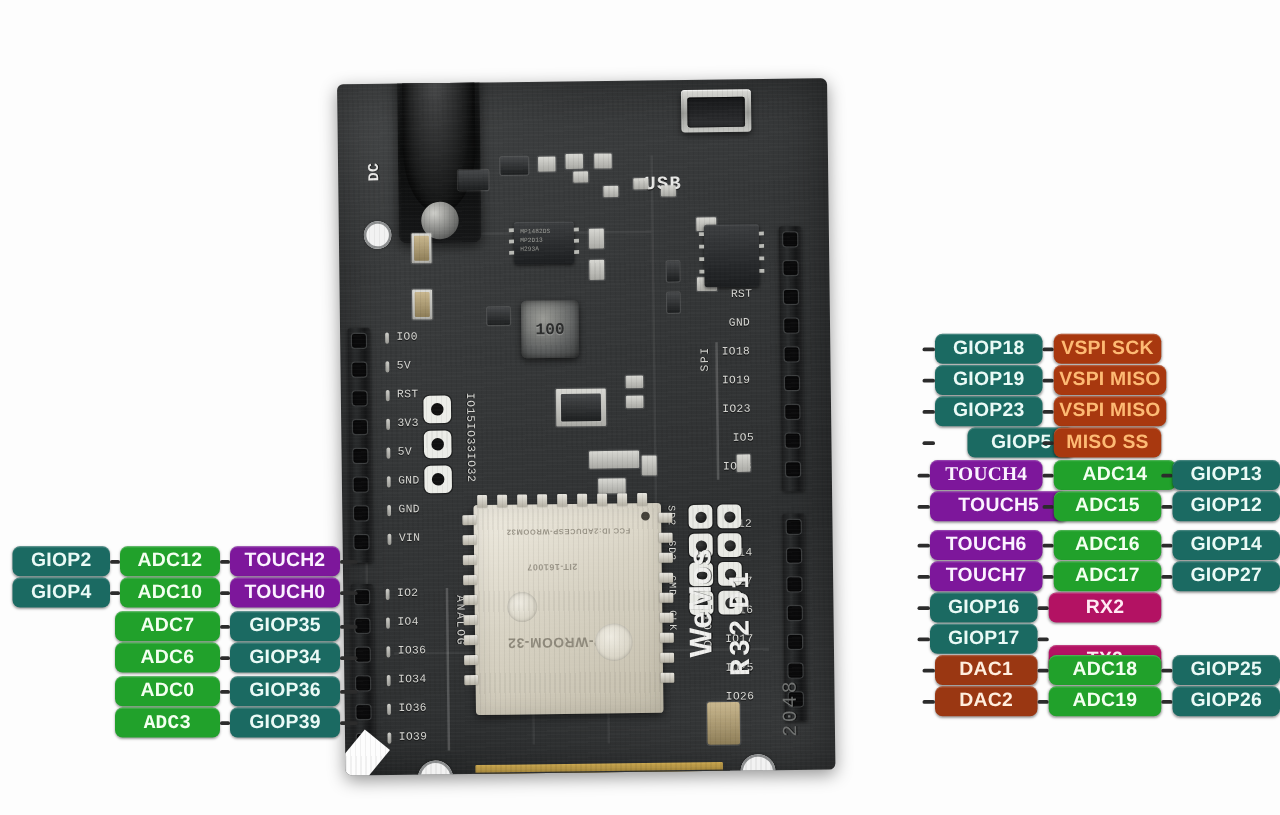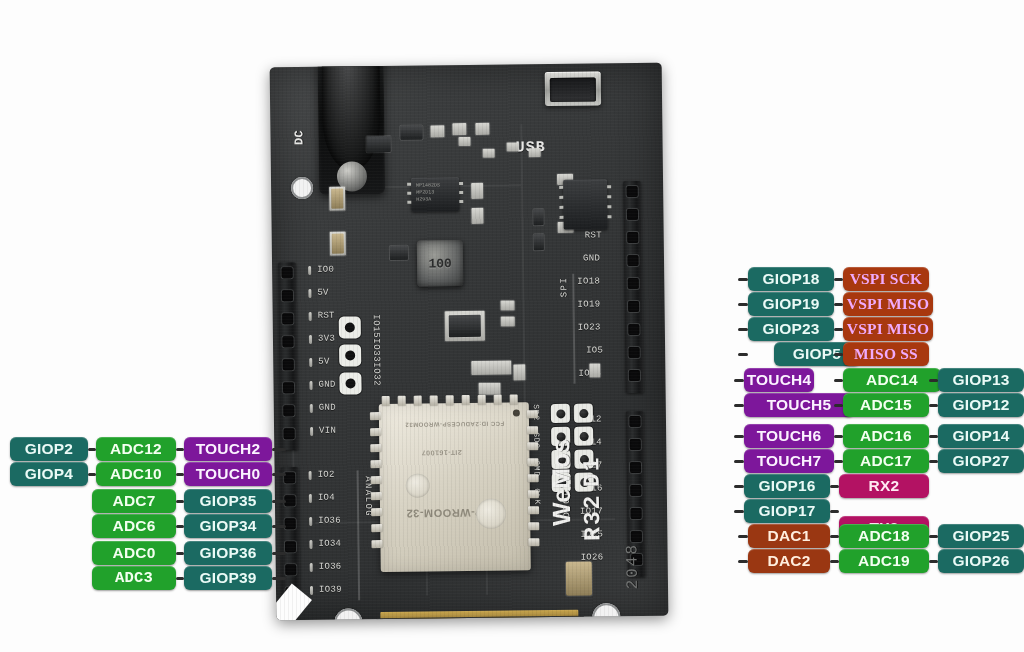--- a/index.html
+++ b/index.html
@@ -119,21 +119,21 @@
   .lbl{
     position:absolute;height:24px;line-height:24px;
     border-radius:6px;color:#eafaf6;font-weight:bold;font-size:15.5px;
     text-align:center;white-space:nowrap;
     box-shadow:0 1px 2px rgba(0,0,0,.38), inset 0 1px 0 rgba(255,255,255,.18);
     letter-spacing:.2px;
   }
   .c-gpio{background:#1b6a62;}
   .c-adc {background:#21a12b;color:#f3fff0;}
   .c-touch{background:#7d179b;color:#fbf2ff;}
-  .c-vspi{background:#a8380f;color:#f0abfc;font-family:Liberation Serif, serif;}
+  .c-vspi{background:#a8380f;color:#fdba74;}
   .c-uart{background:#b31263;color:#ffeaf3;}
   .c-dac {background:#9a3712;color:#ffeede;}
 
   .conn{position:absolute;height:3px;background:#2c2c2c;border-radius:2px;}
 </style>
 </head>
 <body>
 
 <div id="stage">
 
@@ -452,21 +452,21 @@
       <div class="lbl c-vspi" style="left: 843px; top: 292px; width: 90px;">VSPI MISO</div>
       <div class="conn" style="top: 303px; left: 738px; width: 10px;"></div>
       <div class="lbl c-gpio" style="left: 748px; top: 317px; width: 86px;">GIOP23</div>
       <div class="conn" style="left: 834px; width: 9px; top: 328px;"></div>
       <div class="lbl c-vspi" style="left: 843px; top: 317px; width: 90px;">VSPI MISO</div>
       <div class="conn" style="top: 328px; left: 738px; width: 10px;"></div>
       <div class="lbl c-gpio" style="left: 748px; top: 342px; width: 86px; margin-left: 26px;">GIOP5</div>
       <div class="conn" style="left: 834px; width: 9px; top: 353px;"></div>
       <div class="lbl c-vspi" style="left: 843px; top: 342px; width: 86px;">MISO SS</div>
       <div class="conn" style="top: 353px; left: 738px; width: 10px;"></div>
-      <div class="lbl c-touch" style="left: 744px; top: 368px; width: 70px;">TOUCH4</div>
+      <div class="lbl c-touch" style="left: 744px; top: 368px; width: 90px; font-family: Liberation Serif, serif;">TOUCH4</div>
       <div class="conn" style="left: 834px; width: 9px; top: 379px;"></div>
       <div class="lbl c-adc" style="left: 843px; top: 368px; width: 98px;">ADC14</div>
       <div class="conn" style="left: 929px; width: 9px; top: 379px;"></div>
       <div class="lbl c-gpio" style="left: 938px; top: 368px; width: 86px;">GIOP13</div>
       <div class="conn" style="top: 379px; left: 734px; width: 10px;"></div>
       <div class="lbl c-touch" style="left: 744px; top: 393px; width: 110px;">TOUCH5</div>
       <div class="conn" style="left: 834px; width: 9px; top: 404px;"></div>
       <div class="lbl c-adc" style="left: 843px; top: 393px; width: 86px;">ADC15</div>
       <div class="conn" style="left: 929px; width: 9px; top: 404px;"></div>
       <div class="lbl c-gpio" style="left: 938px; top: 393px; width: 86px;">GIOP12</div>

